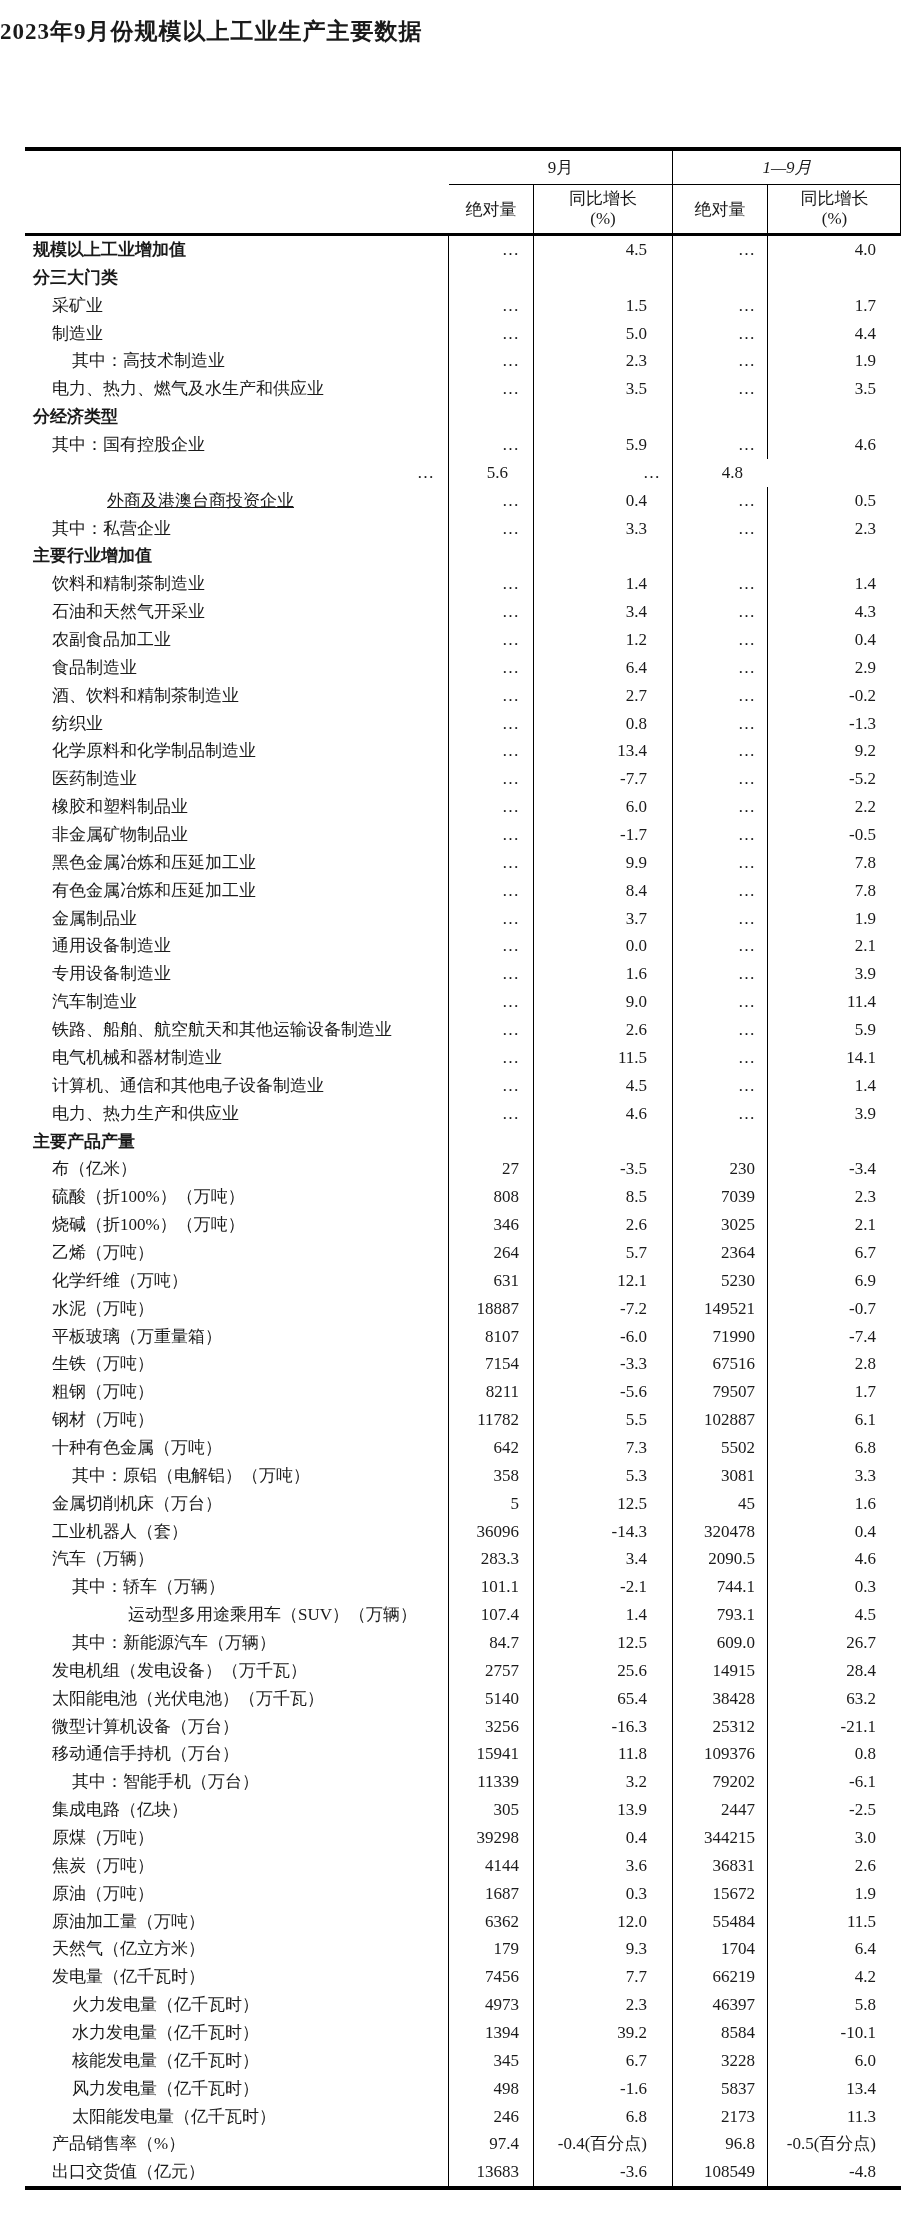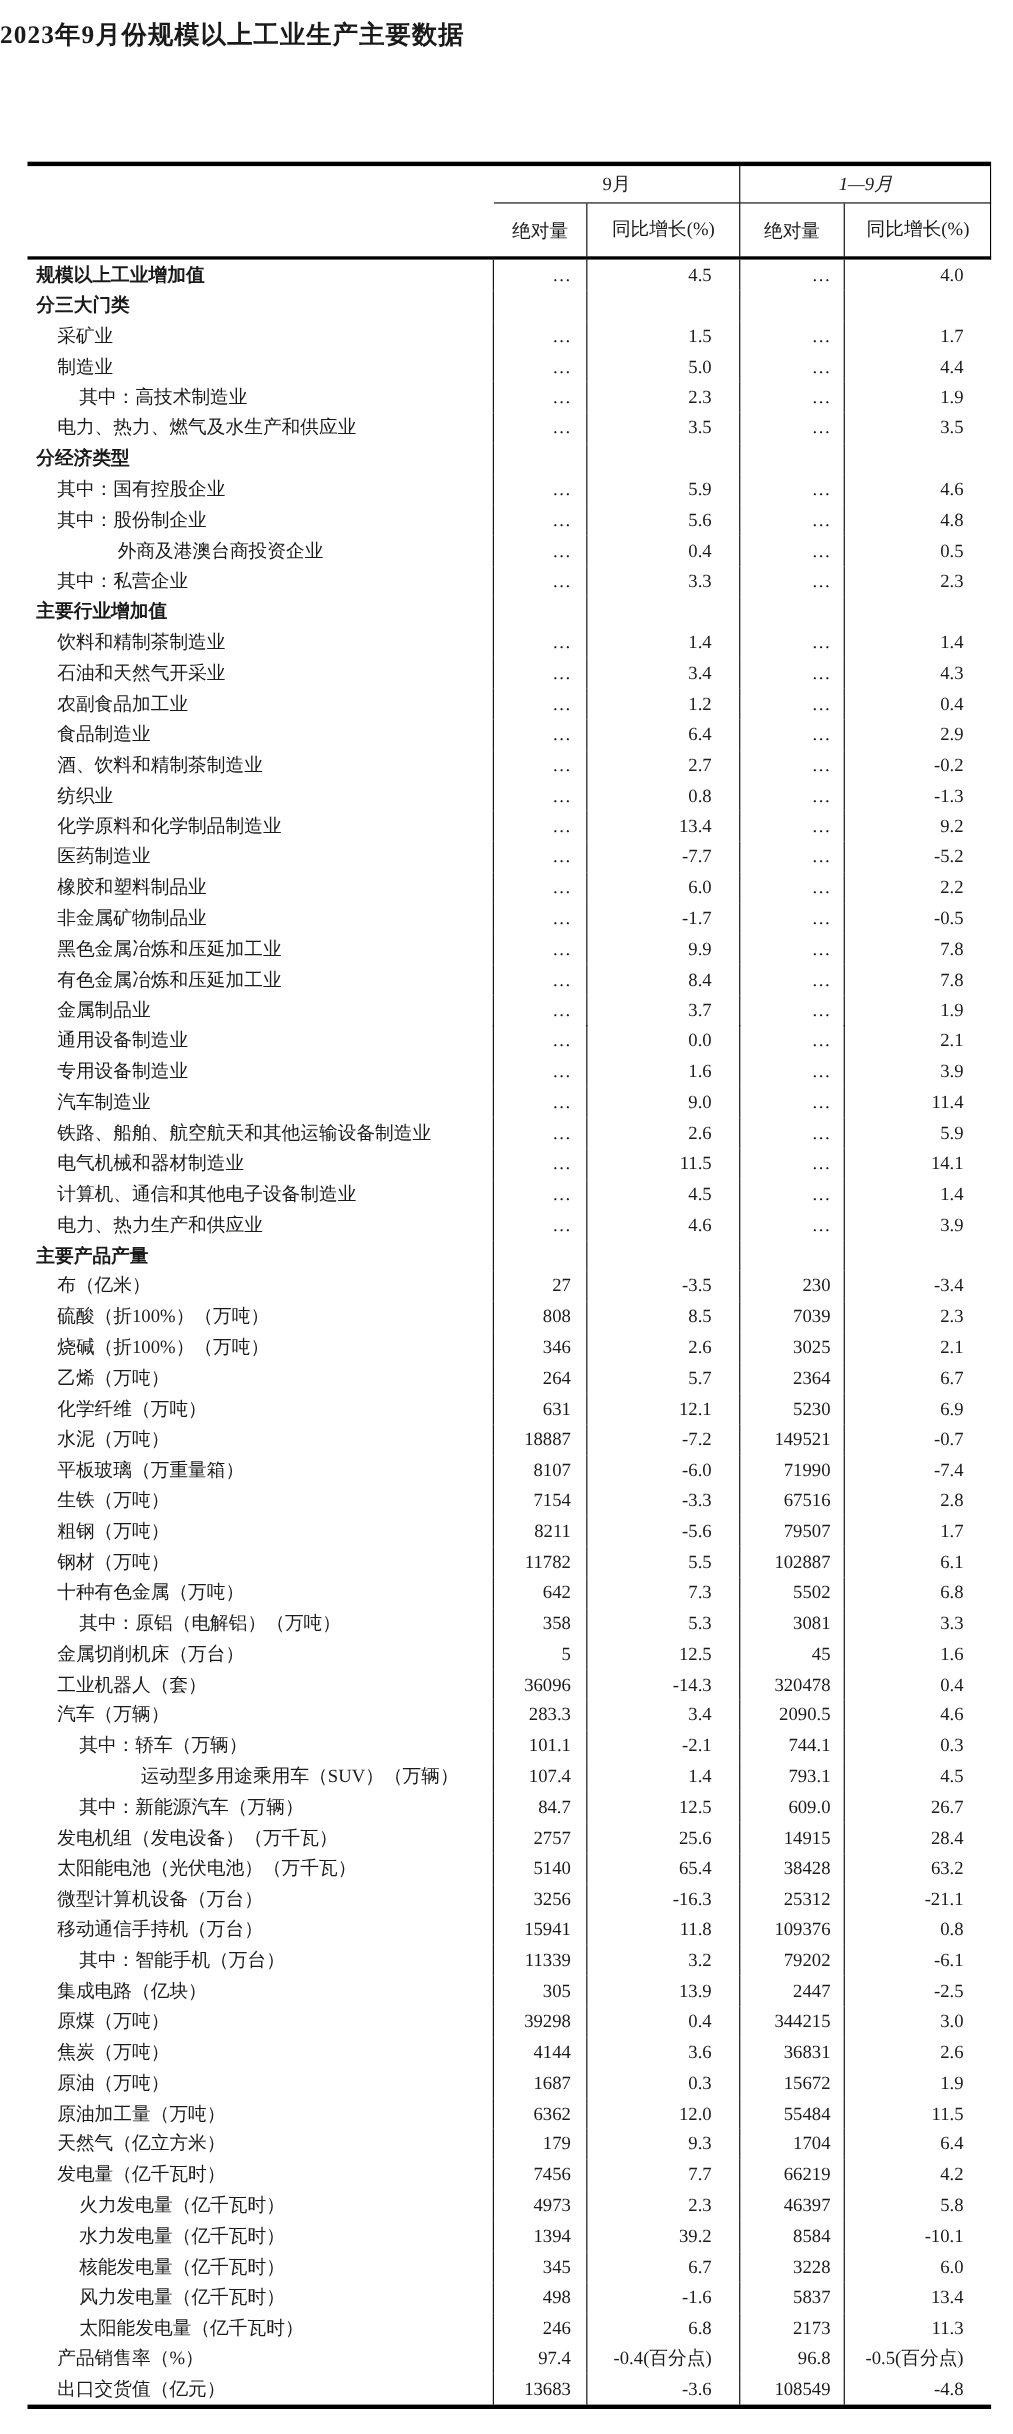--- a/index.html
+++ b/index.html
@@ -12,35 +12,35 @@
   
   .thead{display:grid;grid-template-columns:424px 85px 139px 95px 133px;
          grid-template-rows:34px 48px;border-bottom:3px solid #000;
          border-right:1.5px solid #000;font-size:17px;}
   .thead > div{display:flex;align-items:center;justify-content:center;text-align:right;}
   .h-indicator{grid-area:1/1/3/2;border-right:1.5px solid #000;}
   .h-group-sep{grid-area:1/2/2/4;border-right:1.5px solid #000;border-bottom:1.5px solid #000;}
   .h-group-cum{grid-area:1/4/2/6;border-bottom:1.5px solid #000;font-style:italic;}
   .h-sub{border-right:1.5px solid #000;}
   .h-sub.last{border-right:none;}
-  .h-yoy{line-height:20px;}
+  .h-yoy{flex-direction:column;line-height:20px;}
   
   .trow{display:grid;grid-template-columns:424px 85px 139px 95px 133px;height:27.87px;}
   .c{line-height:27.87px;font-size:17px;white-space:nowrap;overflow:visible;}
   .lab{text-align:left;border-right:1.5px solid #000;}
   .val{text-align:right;}
   .v1{border-right:1.5px solid #000;padding-right:14px;}
   .v2{border-right:1.5px solid #000;padding-right:25px;}
   .v3{border-right:1.5px solid #000;padding-right:12px;}
   .v4{padding-right:25px;}
   .bold{font-weight:bold;}
   .i0{padding-left:8px;}
   .i1{padding-left:27px;}
   .i2{padding-left:47px;}
-  .i3{padding-left:82px;}
+  .i3{padding-left:82px;text-decoration:underline;}
   .i4{padding-left:103px;font-family:Liberation Serif, serif;}
 </style>
 </head>
 <body>
 
 <div class="page">
   <h1 class="title">2023年9月份规模以上工业生产主要数据</h1>
 
   <div class="table">
     <div class="thead">
@@ -110,21 +110,20 @@
           <div class="c val v4"></div>
         </div>
         <div class="trow">
           <div class="c lab i1">其中：国有控股企业</div>
           <div class="c val v1">…</div>
           <div class="c val v2">5.9</div>
           <div class="c val v3">…</div>
           <div class="c val v4">4.6</div>
         </div>
         <div class="trow">
-          <div class="c lab i1">其中：股份制企业</div>
           <div class="c val v1">…</div>
           <div class="c val v2">5.6</div>
           <div class="c val v3">…</div>
           <div class="c val v4">4.8</div>
         </div>
         <div class="trow">
           <div class="c lab i3">外商及港澳台商投资企业</div>
           <div class="c val v1">…</div>
           <div class="c val v2">0.4</div>
           <div class="c val v3">…</div>

